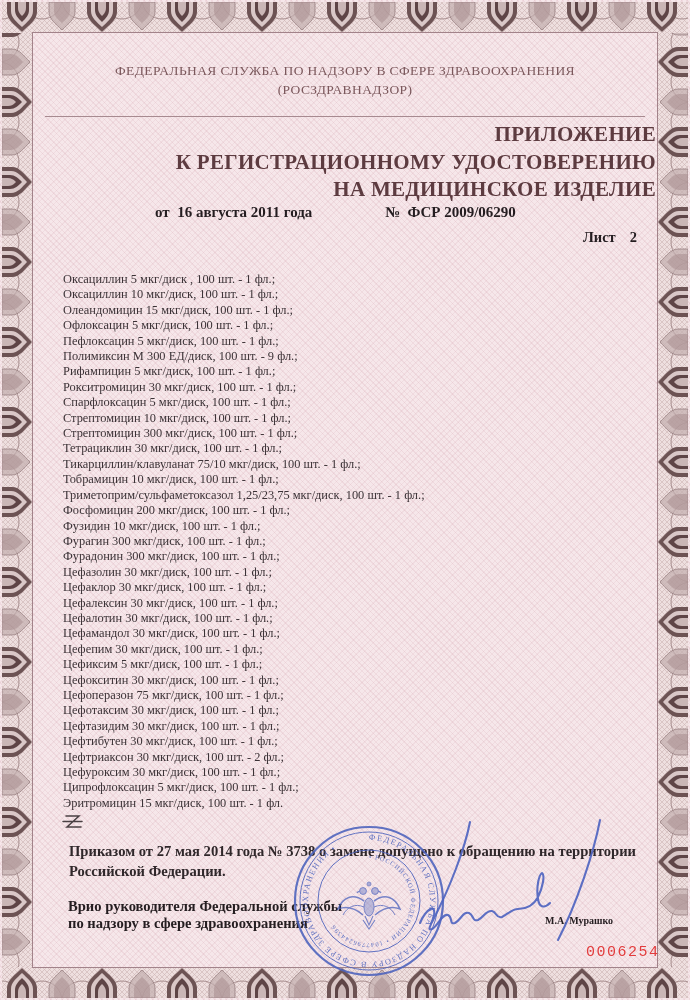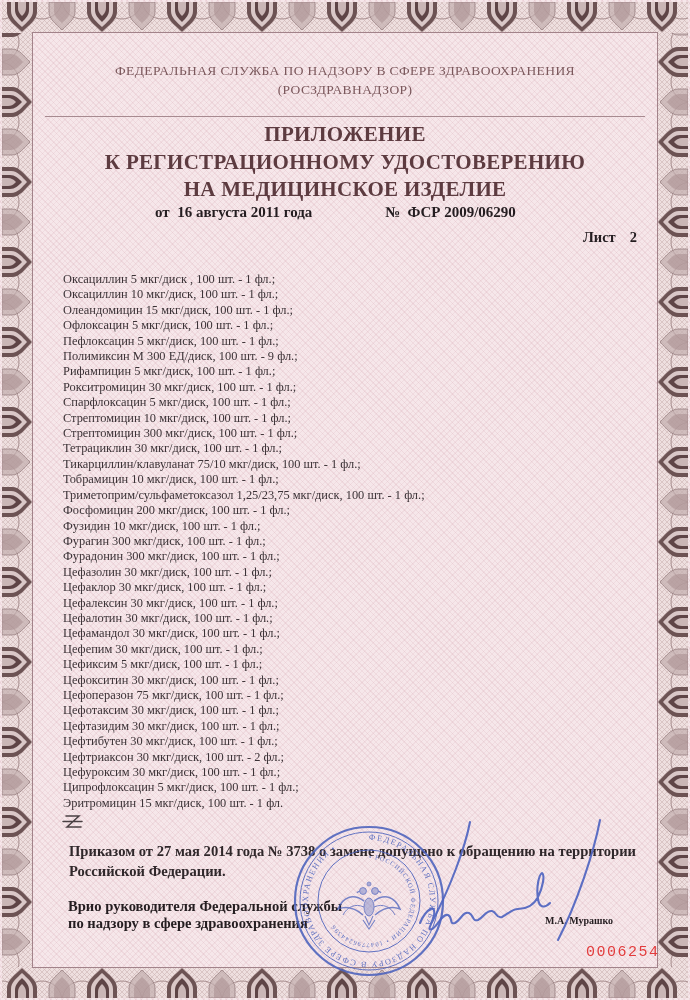--- a/index.html
+++ b/index.html
@@ -15,21 +15,21 @@
   .inner-frame{
     position:absolute;left:32px;top:32px;right:32px;bottom:32px;
     border:1px solid #a2838a;pointer-events:none;
   }
   .agency{
     position:absolute;left:36px;right:36px;top:61px;text-align:center;
     color:#7b585c;font-size:13.5px;letter-spacing:.4px;line-height:19px;
   }
   .divider{position:absolute;top:116px;left:45px;width:600px;height:1px;background:#a78a90;}
   .title{
-    position:absolute;left:34px;right:34px;top:121px;text-align:center;
+    position:absolute;left:34px;right:34px;top:121px;text-align:right;
     color:#5d3b40;font-weight:bold;font-size:21px;line-height:27.5px;letter-spacing:.3px;
   }
   .date-row{position:absolute;left:0;top:204px;width:690px;height:20px;color:#241d20;font-weight:bold;font-size:15px;}
   .date-row .issue-date{position:absolute;left:155px;white-space:pre;}
   .date-row .reg-number{position:absolute;left:385px;white-space:pre;text-align:right;}
   .sheet{position:absolute;left:583px;top:229px;color:#241d20;font-weight:bold;font-size:14.5px;}
   .sheet .num{margin-left:14px;}
   .product-list{position:absolute;left:63px;top:272px;right:36px;color:#3b3236;}
   .list-line{font-size:12.4px;line-height:15.4px;white-space:nowrap;}
   .end-mark{position:absolute;left:62px;top:813px;}

